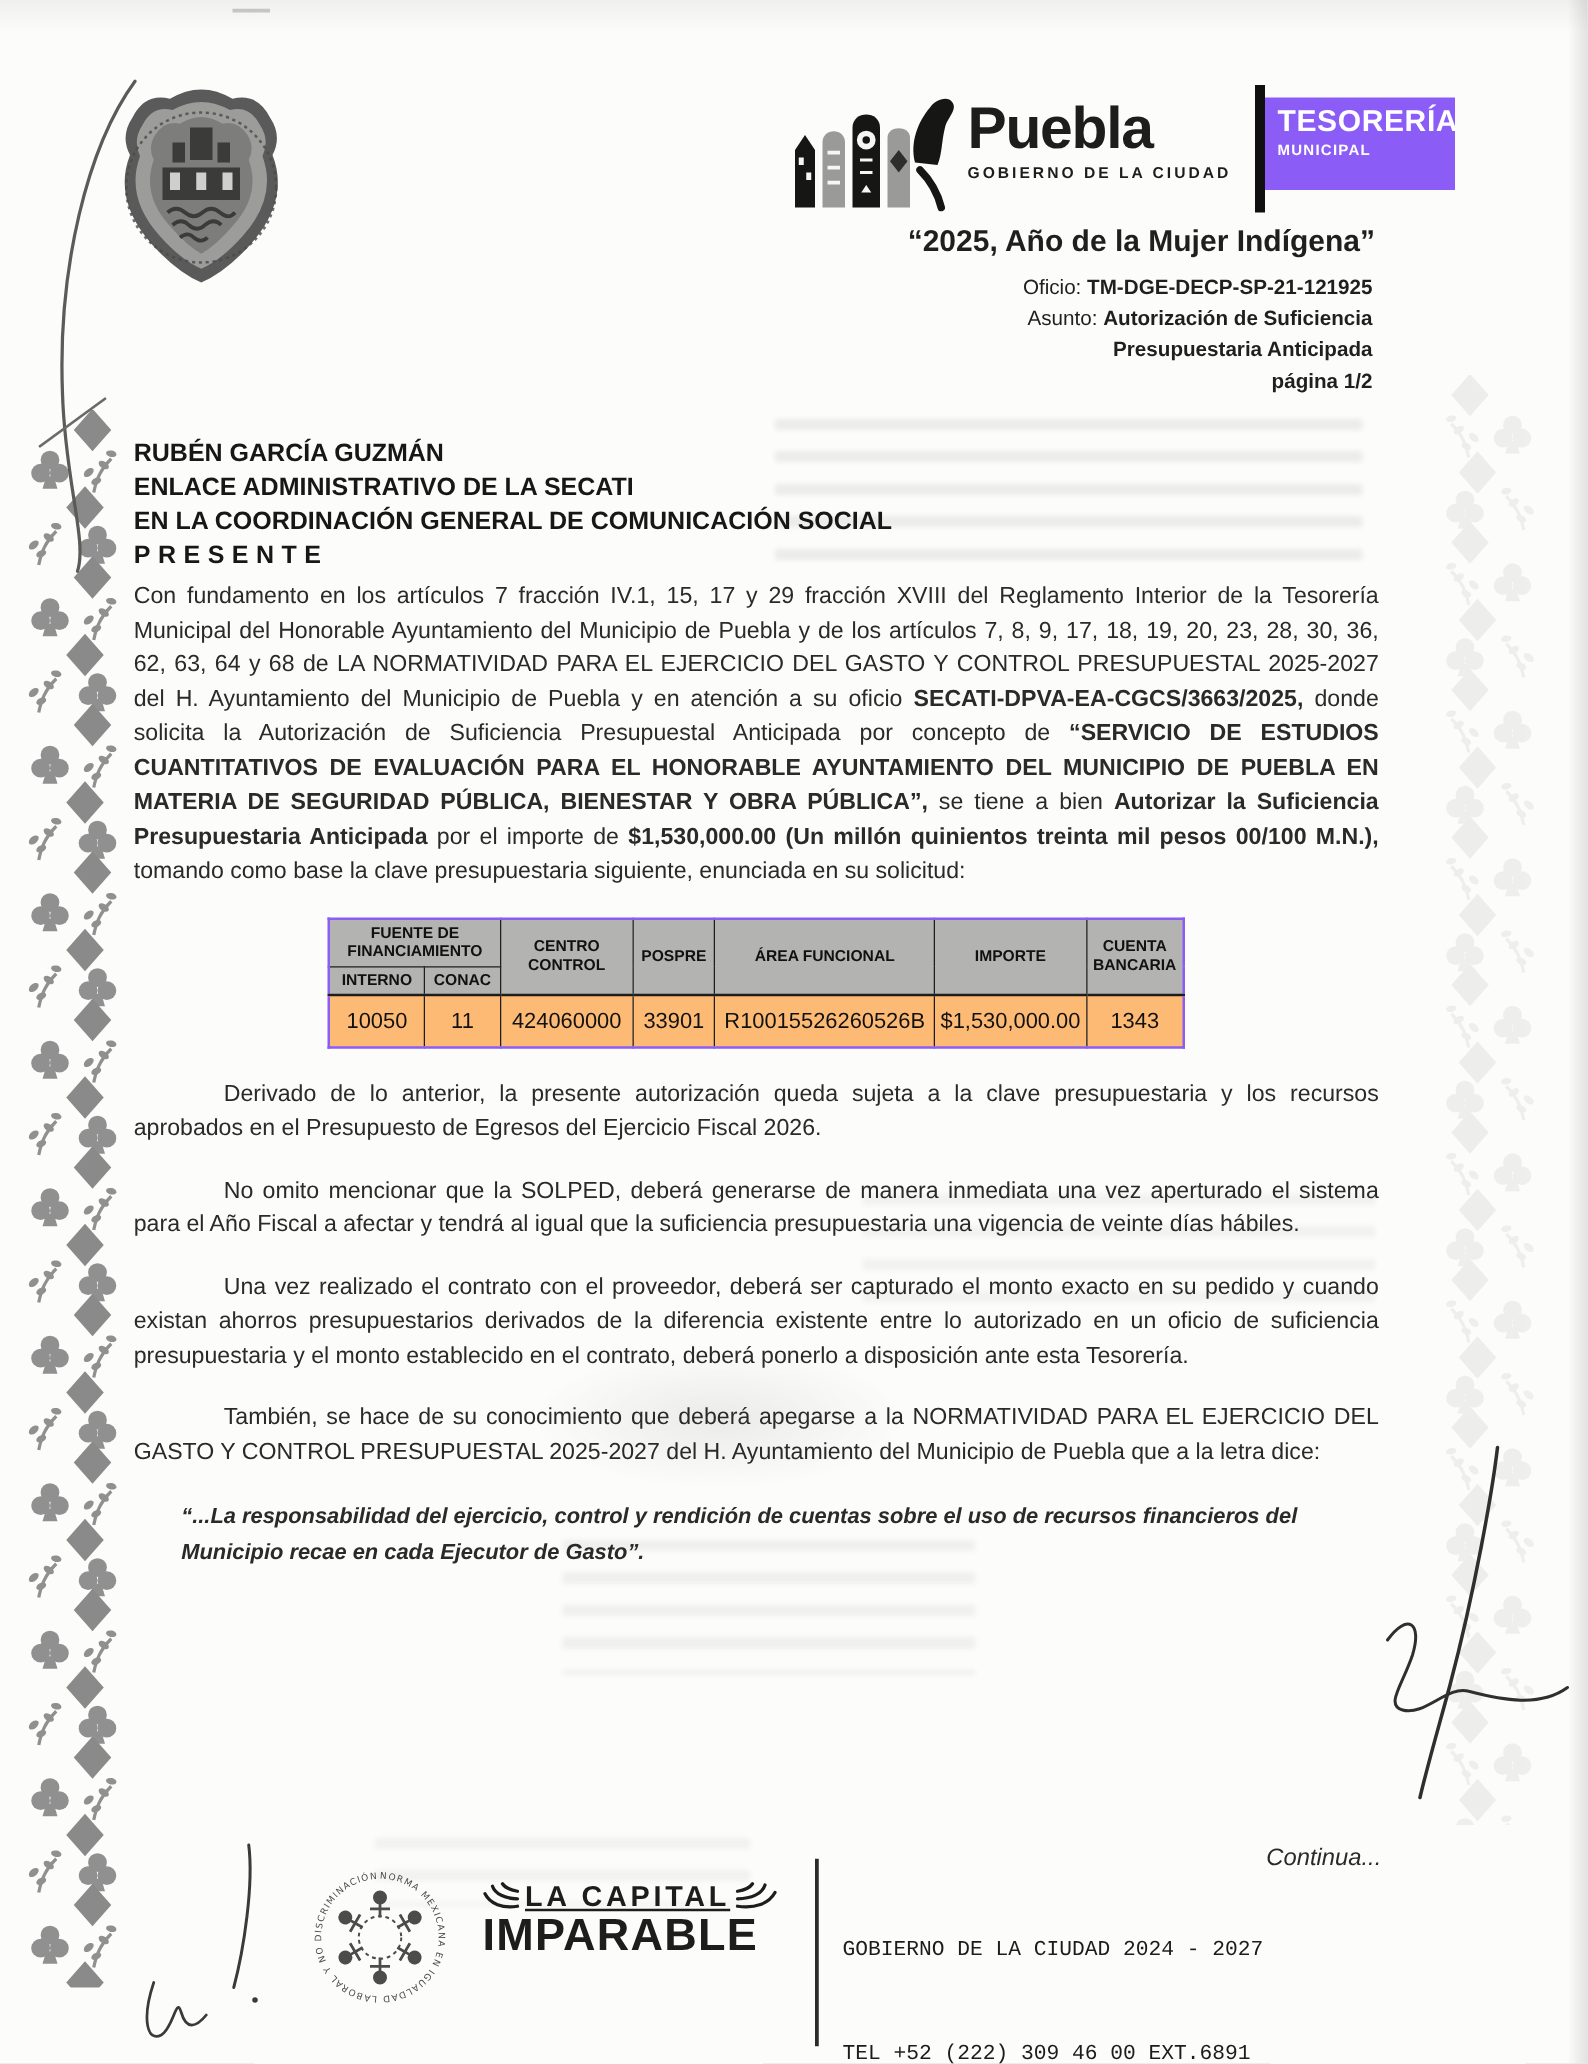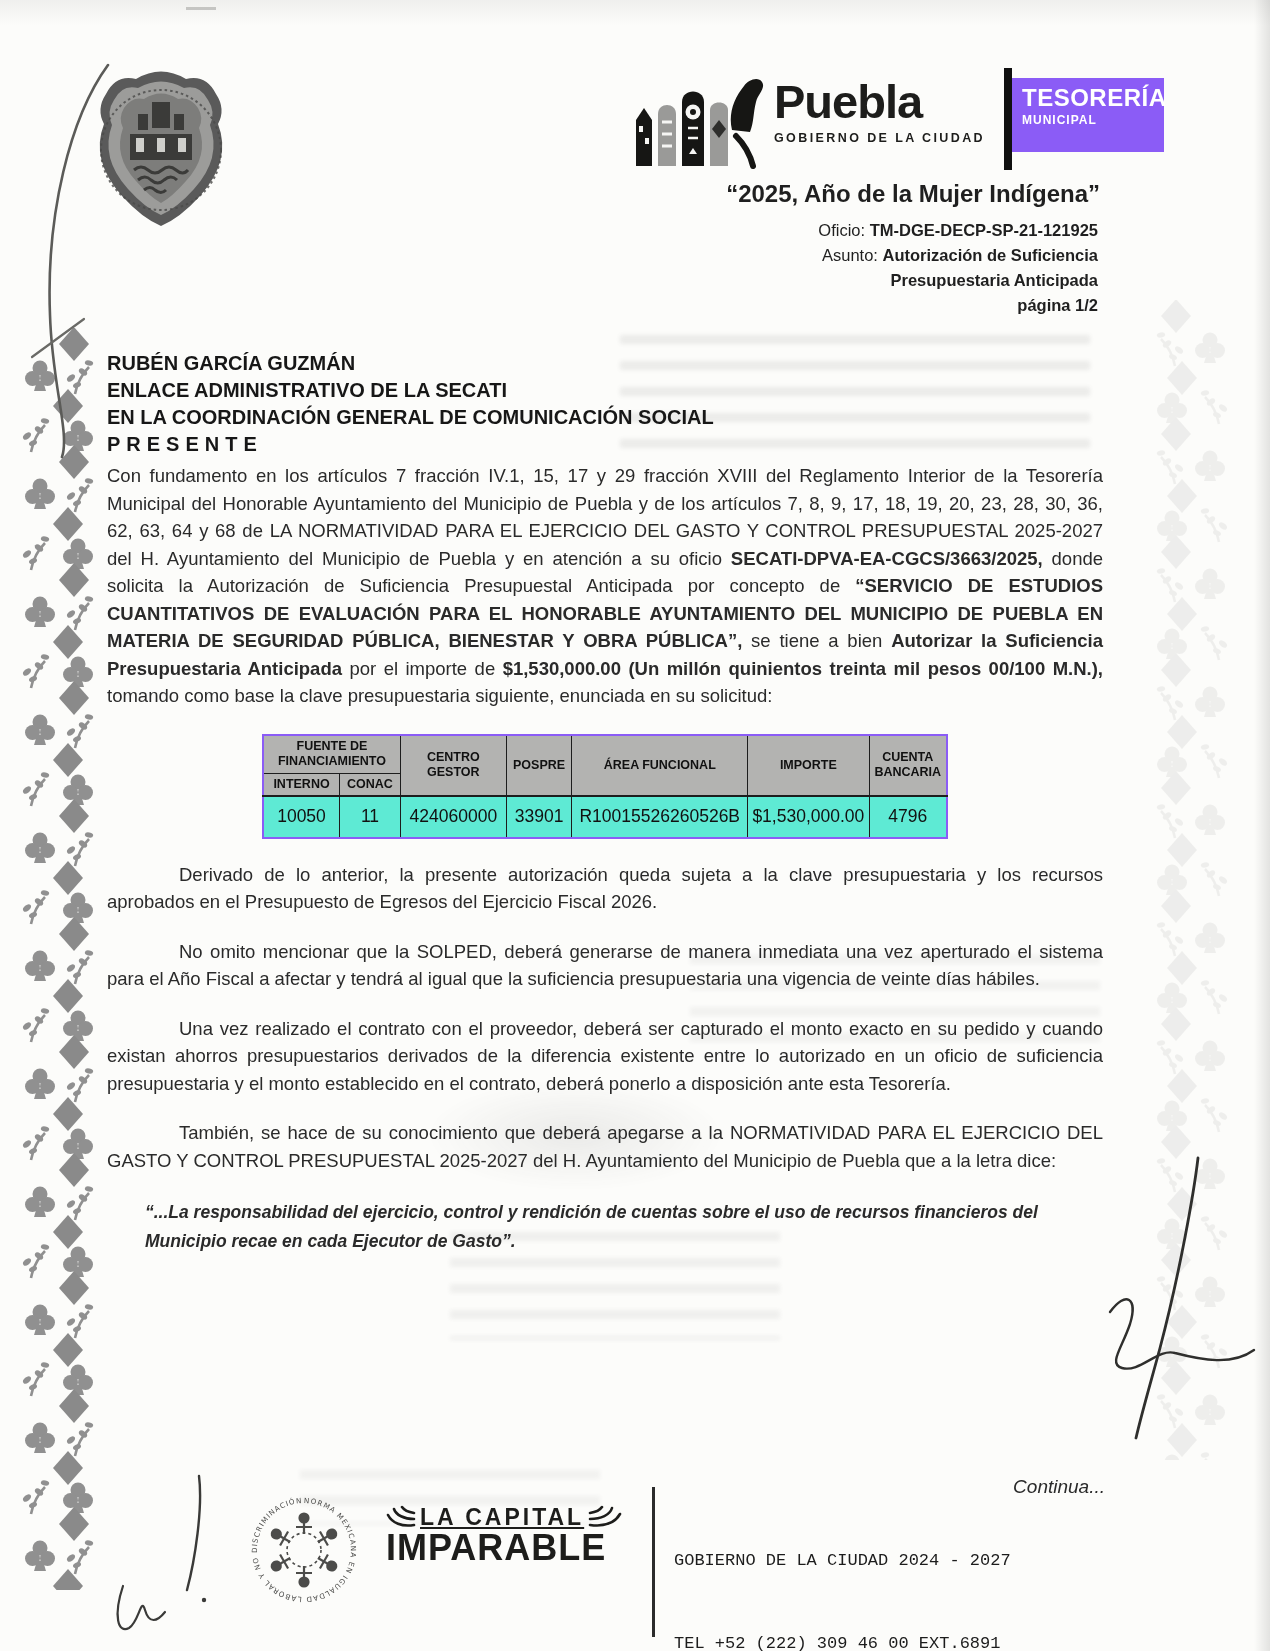--- a/index.html
+++ b/index.html
@@ -52,21 +52,21 @@
   .b{font-weight:bold;}
   .i{font-style:italic;}
   .quote{margin:24px 30px 0 38px !important;font-size:17.5px;line-height:29px;font-weight:bold;font-style:italic;text-align:left !important;}
 
   
   .tbl-wrap{margin:24px auto 0 auto;width:686px;}
   table.budget{border-collapse:collapse;width:100%;border:2px solid #8b5cf6;}
   table.budget th{background:#b3b3b1;border:1.5px solid #1d1d1d;font-size:12.5px;font-weight:bold;color:#111;
     padding:3px 2px;text-align:center;line-height:1.25;}
   table.budget td{border:1.5px solid #1d1d1d;border-top:2.5px solid #1d1d1d;font-size:17.5px;color:#111;
-    padding:6px 3px;text-align:center;background:#5eead4;}
+    padding:6px 3px;text-align:center;background:#fdba74;}
   .w-int{width:80px;} .w-con{width:62px;margin-top:12px;} .w-cen{width:108px;} .w-pos{width:66px;}
   .w-are{width:176px;} .w-imp{width:118px;} .w-cue{width:76px;}
 
   
   .continua{position:absolute;right:165px;top:1476px;font-size:19px;font-style:italic;color:#2a2a2a;}
   .footer-divider{position:absolute;left:652px;top:1487px;width:2.5px;height:150px;background:#2b2b2b;}
   .address{position:absolute;left:674px;top:1492px;font-family:"Liberation Mono","DejaVu Sans Mono",monospace;
     font-size:17px;line-height:27.5px;color:#1c1c1c;white-space:pre;}
   .capital{position:absolute;left:386px;top:1504px;color:#1d1d1b;}
   .capital-top{display:flex;align-items:center;gap:4px;text-decoration:underline;}
@@ -218,40 +218,40 @@
   </div>
 
   <div class="doc-body">
     <p><span>Con fundamento en los artículos 7 fracción IV.1, 15, 17 y 29 fracción XVIII del Reglamento Interior de la Tesorería Municipal del Honorable Ayuntamiento del Municipio de Puebla y de los artículos 7, 8, 9, 17, 18, 19, 20, 23, 28, 30, 36, 62, 63, 64 y 68 de LA NORMATIVIDAD PARA EL EJERCICIO DEL GASTO Y CONTROL PRESUPUESTAL 2025-2027 del H. Ayuntamiento del Municipio de Puebla y en atención a su oficio </span><span class="b">SECATI-DPVA-EA-CGCS/3663/2025,</span><span> donde solicita la Autorización de Suficiencia Presupuestal Anticipada por concepto de </span><span class="b">“SERVICIO DE ESTUDIOS CUANTITATIVOS DE EVALUACIÓN PARA EL HONORABLE AYUNTAMIENTO DEL MUNICIPIO DE PUEBLA EN MATERIA DE SEGURIDAD PÚBLICA, BIENESTAR Y OBRA PÚBLICA”,</span><span> se tiene a bien </span><span class="b">Autorizar la Suficiencia Presupuestaria Anticipada</span><span> por el importe de </span><span class="b">$1,530,000.00 (Un millón quinientos treinta mil pesos 00/100 M.N.),</span><span> tomando como base la clave presupuestaria siguiente, enunciada en su solicitud:</span></p>
 
     <div class="tbl-wrap">
       <table class="budget">
         <thead>
           <tr>
             <th colspan="2">FUENTE DE FINANCIAMIENTO</th>
-            <th rowspan="2" class="w-cen">CENTRO GESTOR</th>
+            <th rowspan="2" class="w-cen">CENTRO CONTROL</th>
             <th rowspan="2" class="w-pos">POSPRE</th>
             <th rowspan="2" class="w-are">ÁREA FUNCIONAL</th>
             <th rowspan="2" class="w-imp">IMPORTE</th>
             <th rowspan="2" class="w-cue">CUENTA BANCARIA</th>
           </tr>
           <tr>
             <th class="w-int">INTERNO</th>
             <th class="w-con">CONAC</th>
           </tr>
         </thead>
         <tbody>
           <tr>
             <td>10050</td>
             <td>11</td>
             <td>424060000</td>
             <td>33901</td>
             <td>R10015526260526B</td>
             <td>$1,530,000.00</td>
-            <td>4796</td>
+            <td>1343</td>
           </tr>
         </tbody>
       </table>
     </div>
 
     <p class="ind"><span>Derivado de lo anterior, la presente autorización queda sujeta a la clave presupuestaria y los recursos aprobados en el Presupuesto de Egresos del Ejercicio Fiscal 2026.</span></p>
     <p class="ind"><span>No omito mencionar que la SOLPED, deberá generarse de manera inmediata una vez aperturado el sistema para el Año Fiscal a afectar y tendrá al igual que la suficiencia presupuestaria una vigencia de veinte días hábiles.</span></p>
     <p class="ind"><span>Una vez realizado el contrato con el proveedor, deberá ser capturado el monto exacto en su pedido y cuando existan ahorros presupuestarios derivados de la diferencia existente entre lo autorizado en un oficio de suficiencia presupuestaria y el monto establecido en el contrato, deberá ponerlo a disposición ante esta Tesorería.</span></p>
     <p class="ind"><span>También, se hace de su conocimiento que deberá apegarse a la NORMATIVIDAD PARA EL EJERCICIO DEL GASTO Y CONTROL PRESUPUESTAL 2025-2027 del H. Ayuntamiento del Municipio de Puebla que a la letra dice:</span></p>
     <p class="quote"><span class="b i">“...La responsabilidad del ejercicio, control y rendición de cuentas sobre el uso de recursos financieros del Municipio recae en cada Ejecutor de Gasto”.</span></p>

